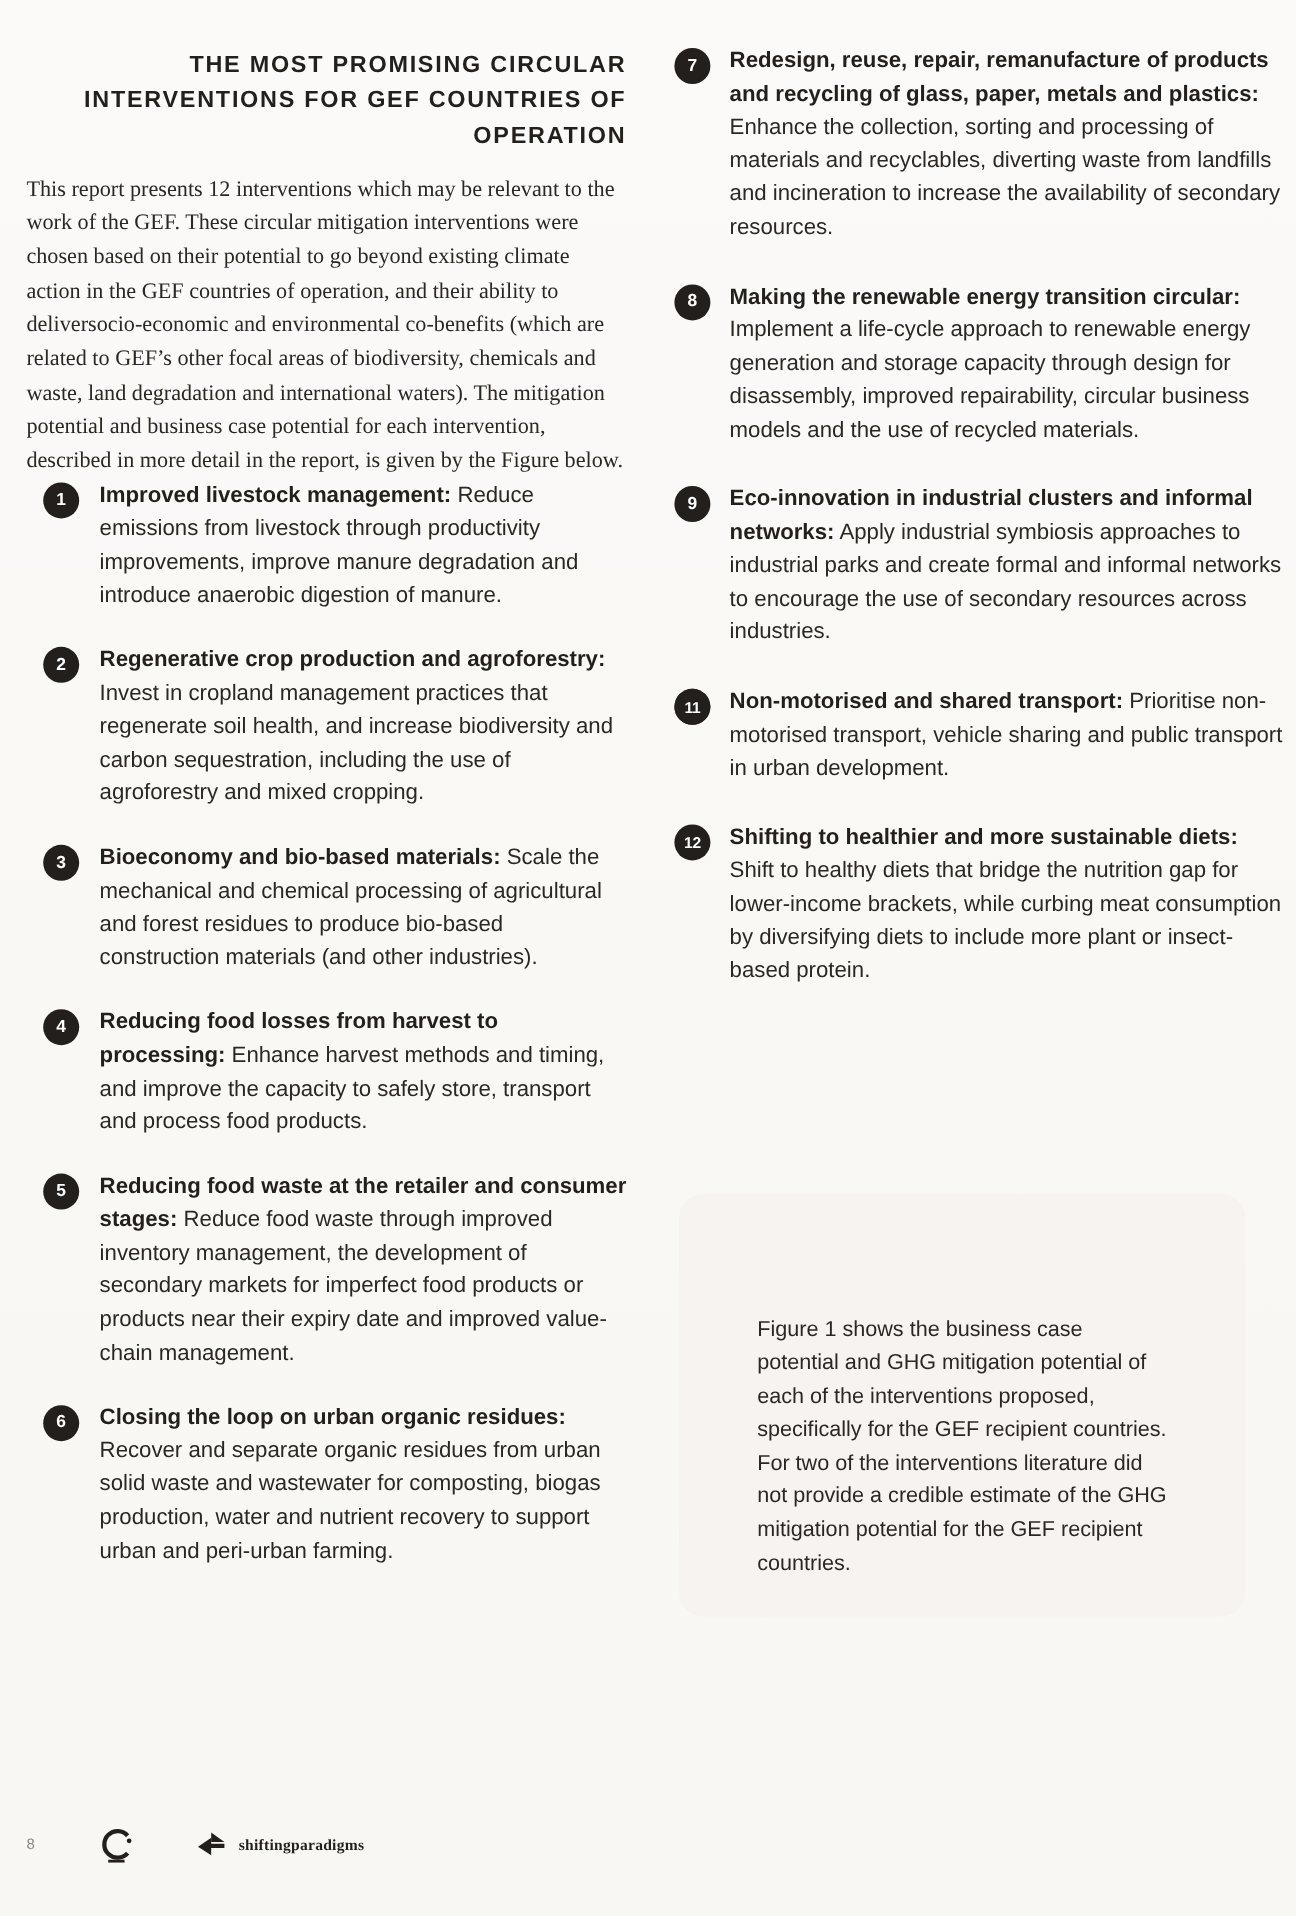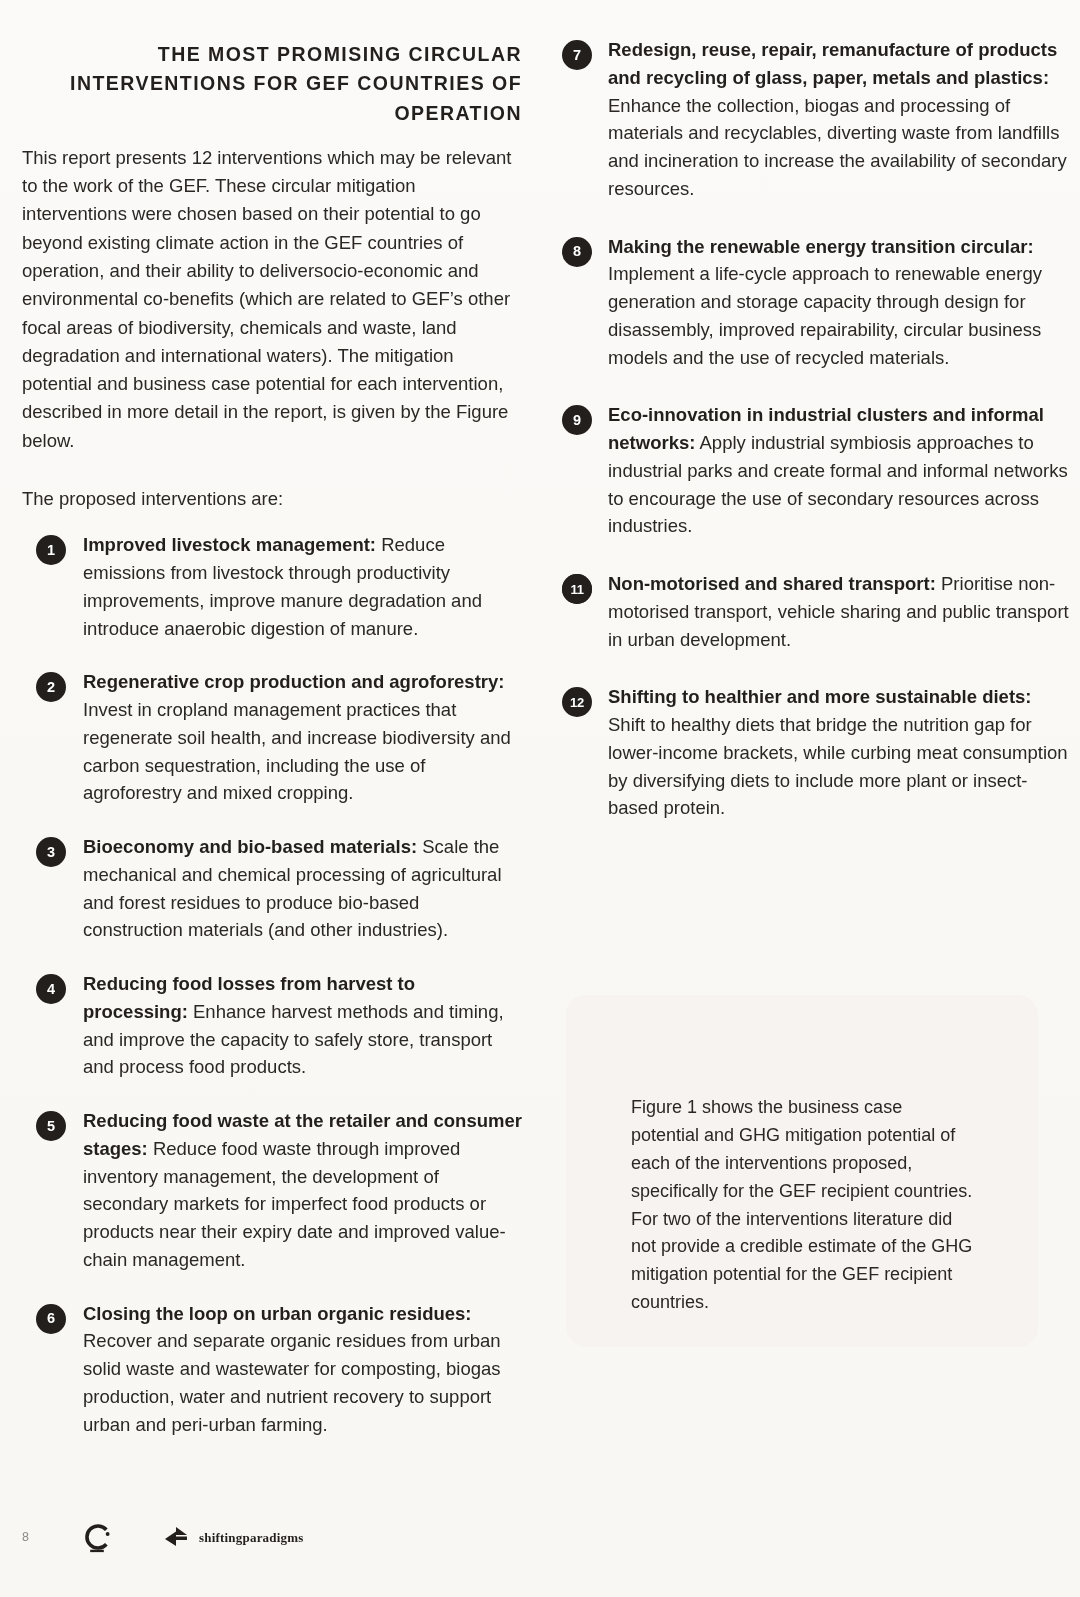--- a/index.html
+++ b/index.html
@@ -43,20 +43,21 @@
     text-transform: uppercase;
     margin: 4px 0 16px 0;
     color: #231f1d;
     text-align: right;
   }
   p.intro {
     font-size: 18.5px;
     line-height: 1.53;
     margin: 0 0 0 0;
     color: #2b2725;
+    font-family: Liberation Serif, serif;
   }
   p.lead {
     font-size: 18.5px;
     line-height: 1.53;
     margin: 30px 0 18px 0;
     color: #2b2725;
   }
 
   ol.interventions {
     list-style: none;
@@ -166,21 +167,20 @@
 <div class="page">
 
   <div class="cols">
 
     <div class="col-left">
 
       <h1 class="title">THE MOST PROMISING CIRCULAR INTERVENTIONS FOR GEF COUNTRIES OF OPERATION</h1>
 
       <p class="intro">This report presents 12 interventions which may be relevant to the work of the GEF. These circular mitigation interventions were chosen based on their potential to go beyond existing climate action in the GEF countries of operation, and their ability to deliversocio-economic and environmental co-benefits (which are related to GEF’s other focal areas of biodiversity, chemicals and waste, land degradation and international waters). The mitigation potential and business case potential for each intervention, described in more detail in the report, is given by the Figure below.</p>
 
-      <p class="lead">The proposed interventions are:</p>
 
       <ol class="interventions">
         <li class="item">
           <span class="badge">1</span>
           <span class="item-text"><span class="item-title">Improved livestock management:</span><span> Reduce emissions from livestock through productivity improvements, improve manure degradation and introduce anaerobic digestion of manure.</span></span>
         </li>
         <li class="item">
           <span class="badge">2</span>
           <span class="item-text"><span class="item-title">Regenerative crop production and agroforestry:</span><span> Invest in cropland management practices that regenerate soil health, and increase biodiversity and carbon sequestration, including the use of agroforestry and mixed cropping.</span></span>
         </li>
@@ -202,21 +202,21 @@
         </li>
       </ol>
 
     </div>
 
     <div class="col-right">
 
       <ol class="interventions">
         <li class="item">
           <span class="badge">7</span>
-          <span class="item-text"><span class="item-title">Redesign, reuse, repair, remanufacture of products and recycling of glass, paper, metals and plastics:</span><span> Enhance the collection, biogas and processing of materials and recyclables, diverting waste from landfills and incineration to increase the availability of secondary resources.</span></span>
+          <span class="item-text"><span class="item-title">Redesign, reuse, repair, remanufacture of products and recycling of glass, paper, metals and plastics:</span><span> Enhance the collection, sorting and processing of materials and recyclables, diverting waste from landfills and incineration to increase the availability of secondary resources.</span></span>
         </li>
         <li class="item">
           <span class="badge">8</span>
           <span class="item-text"><span class="item-title">Making the renewable energy transition circular:</span><span> Implement a life-cycle approach to renewable energy generation and storage capacity through design for disassembly, improved repairability, circular business models and the use of recycled materials.</span></span>
         </li>
         <li class="item">
           <span class="badge">9</span>
           <span class="item-text"><span class="item-title">Eco-innovation in industrial clusters and informal networks:</span><span> Apply industrial symbiosis approaches to industrial parks and create formal and informal networks to encourage the use of secondary resources across industries.</span></span>
         </li>
         <li class="item">

